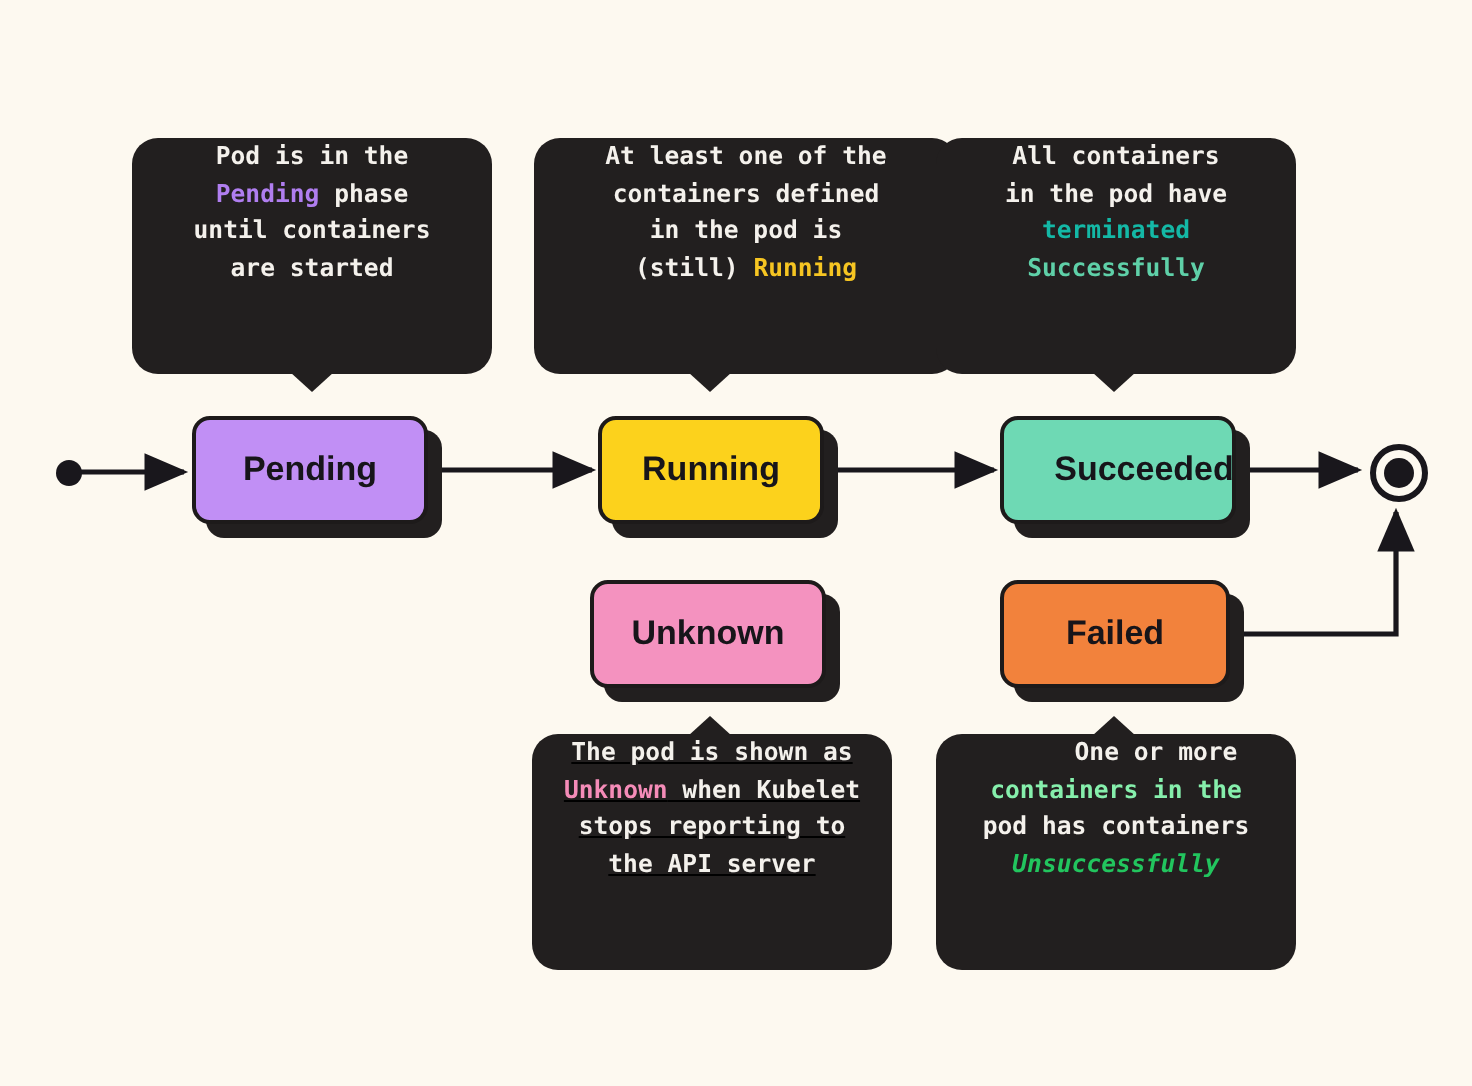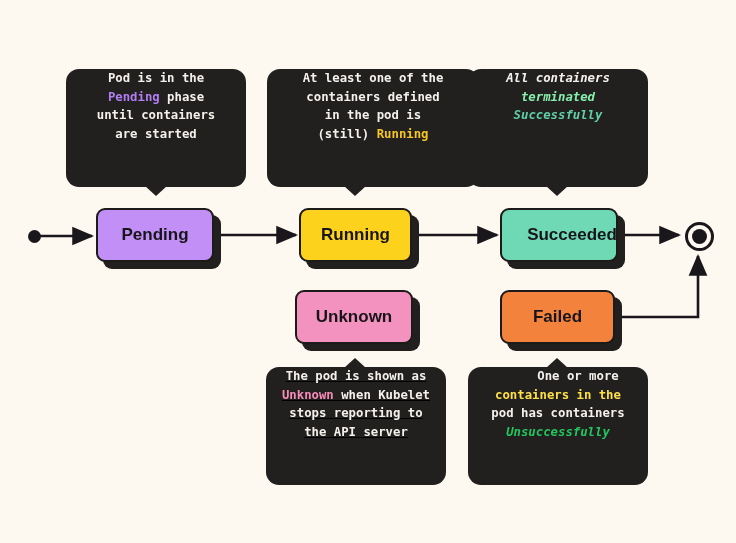--- a/index.html
+++ b/index.html
@@ -162,28 +162,28 @@
   <div class="bubble" style="left:66px; top:69px; width:180px; height:118px;">
     <div class="btext"><div><span class="hl" style="color: rgb(244, 241, 236);">Pod is in the</span></div><div><span class="hl" style="color: rgb(176, 126, 240);">Pending</span><span class="hl" style="color: rgb(244, 241, 236);"> phase</span></div><div><span class="hl" style="color: rgb(244, 241, 236);">until containers</span></div><div><span class="hl" style="color: rgb(244, 241, 236);">are started</span></div></div>
   </div>
   <div class="tail down" style="left:145px; top:186px;"></div>
 
   <div class="bubble" style="left:267px; top:69px; width:212px; height:118px;">
     <div class="btext"><div><span class="hl" style="color: rgb(244, 241, 236);">At least one of the</span></div><div><span class="hl" style="color: rgb(244, 241, 236);">containers defined</span></div><div><span class="hl" style="color: rgb(244, 241, 236);">in the pod is</span></div><div><span class="hl" style="color: rgb(244, 241, 236);">(still) </span><span class="hl" style="color: rgb(246, 197, 34);">Running</span></div></div>
   </div>
   <div class="tail down" style="left:344px; top:186px;"></div>
 
-  <div class="bubble" style="left:468px; top:69px; width:180px; height:118px;font-style:italic;">
-    <div class="btext"><div><span class="hl" style="color: rgb(244, 241, 236);">All containers</span></div><div><span class="hl" style="color: #86efac;">terminated</span></div><div><span class="hl" style="color: rgb(95, 208, 168);">Successfully</span></div></div>
+  <div class="bubble" style="left:468px; top:69px; width:180px; height:118px;">
+    <div class="btext"><div><span class="hl" style="color: rgb(244, 241, 236);">All containers</span></div><div><span class="hl" style="color: rgb(244, 241, 236);">in the pod have</span></div><div><span class="hl" style="color: #14b8a6;">terminated</span></div><div><span class="hl" style="color: rgb(95, 208, 168);">Successfully</span></div></div>
   </div>
   <div class="tail down" style="left:546px; top:186px;"></div>
 
   <div class="bubble" style="left:266px; top:367px; width:180px; height:118px;text-decoration:underline;">
     <div class="btext"><div><span class="hl" style="color: rgb(244, 241, 236);">The pod is shown as</span></div><div><span class="hl" style="color: rgb(245, 140, 184);">Unknown</span><span class="hl" style="color: rgb(244, 241, 236);"> when Kubelet</span></div><div><span class="hl" style="color: rgb(244, 241, 236);">stops reporting to</span></div><div><span class="hl" style="color: rgb(244, 241, 236);">the API server</span></div></div>
   </div>
   <div class="tail up" style="left:344px; top:358px;"></div>
 
   <div class="bubble" style="left:468px; top:367px; width:180px; height:118px;">
-    <div class="btext"><div><span class="hl" style="color: rgb(244, 241, 236); margin-left: 40px;">One or more</span></div><div><span class="hl" style="color: #fde047;">containers in the</span></div><div><span class="hl" style="color: rgb(244, 241, 236);">pod has containers</span></div><div><span class="hl" style="color: #22c55e; font-style: italic;">Unsuccessfully</span></div></div>
+    <div class="btext"><div><span class="hl" style="color: rgb(244, 241, 236); margin-left: 40px;">One or more</span></div><div><span class="hl" style="color: #86efac;">containers in the</span></div><div><span class="hl" style="color: rgb(244, 241, 236);">pod has containers</span></div><div><span class="hl" style="color: #22c55e; font-style: italic;">Unsuccessfully</span></div></div>
   </div>
   <div class="tail up" style="left:546px; top:358px;"></div>
 
 </div>
 
 </body></html>

